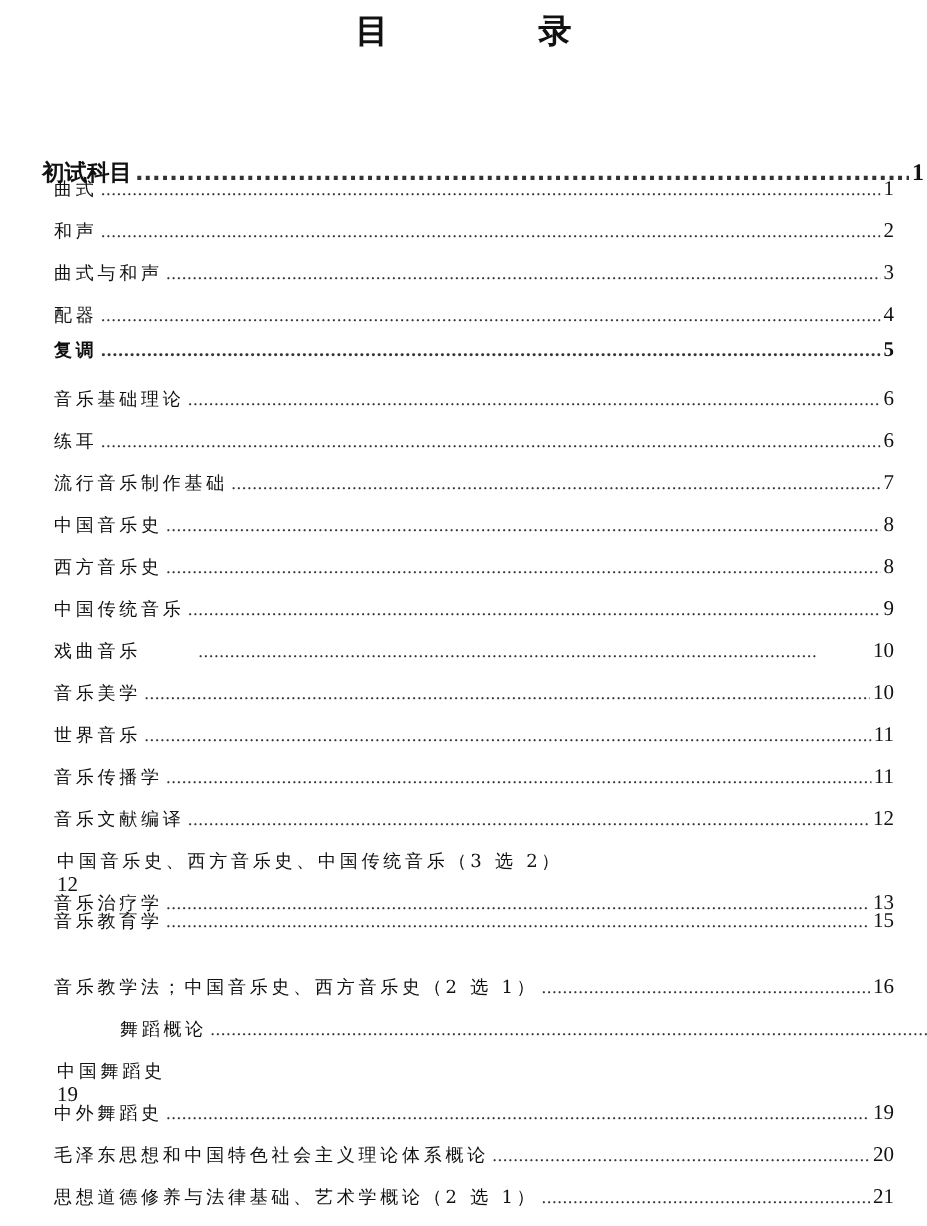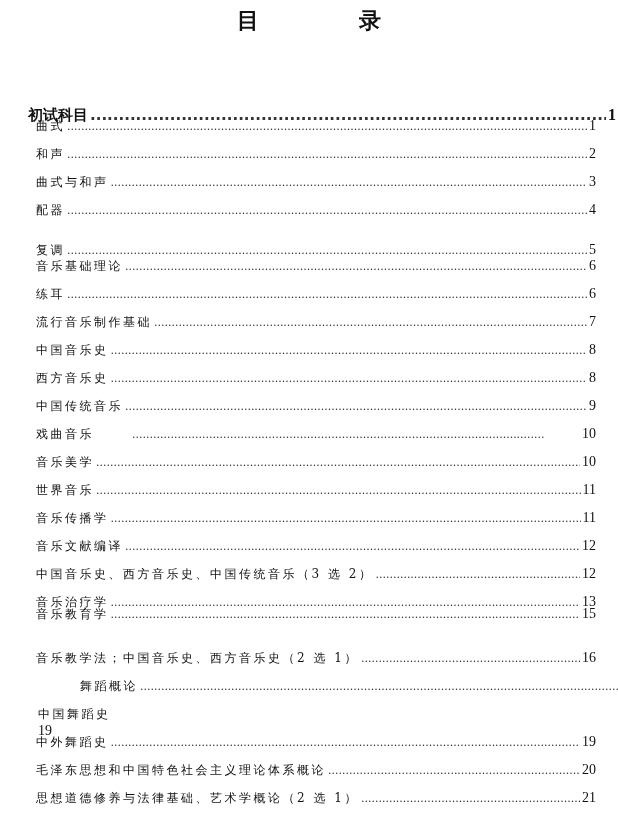--- a/index.html
+++ b/index.html
@@ -47,21 +47,21 @@
   <div class="row level2" style="top:88px;">
       <span class="label">曲式与和声</span>
       <span class="dots"></span>
       <span class="page">3</span>
     </div>
   <div class="row level2" style="top:116px;">
       <span class="label">配器</span>
       <span class="dots"></span>
       <span class="page">4</span>
     </div>
-  <div class="row level2" style="top:156px;">
+  <div class="row level2" style="top:139px;font-weight:bold;">
       <span class="label">复调</span>
       <span class="dots"></span>
       <span class="page">5</span>
     </div>
   <div class="row level2" style="top:172px;">
       <span class="label">音乐基础理论</span>
       <span class="dots"></span>
       <span class="page">6</span>
     </div>
   <div class="row level2" style="top:200px;">
@@ -107,21 +107,21 @@
   <div class="row level2" style="top:424px;">
       <span class="label">音乐传播学</span>
       <span class="dots"></span>
       <span class="page">11</span>
     </div>
   <div class="row level2" style="top:452px;">
       <span class="label">音乐文献编译</span>
       <span class="dots"></span>
       <span class="page">12</span>
     </div>
-  <div class="row level2" style="top:480px;">
+  <div class="row level2" style="top:480px;flex-direction:column;">
       <span class="label">中国音乐史、西方音乐史、中国传统音乐（3 选 2）</span>
       <span class="dots"></span>
       <span class="page">12</span>
     </div>
   <div class="row level2" style="top:508px;">
       <span class="label">音乐治疗学</span>
       <span class="dots"></span>
       <span class="page">13</span>
     </div>
   <div class="row level2" style="top:520px;justify-content:flex-end;">

